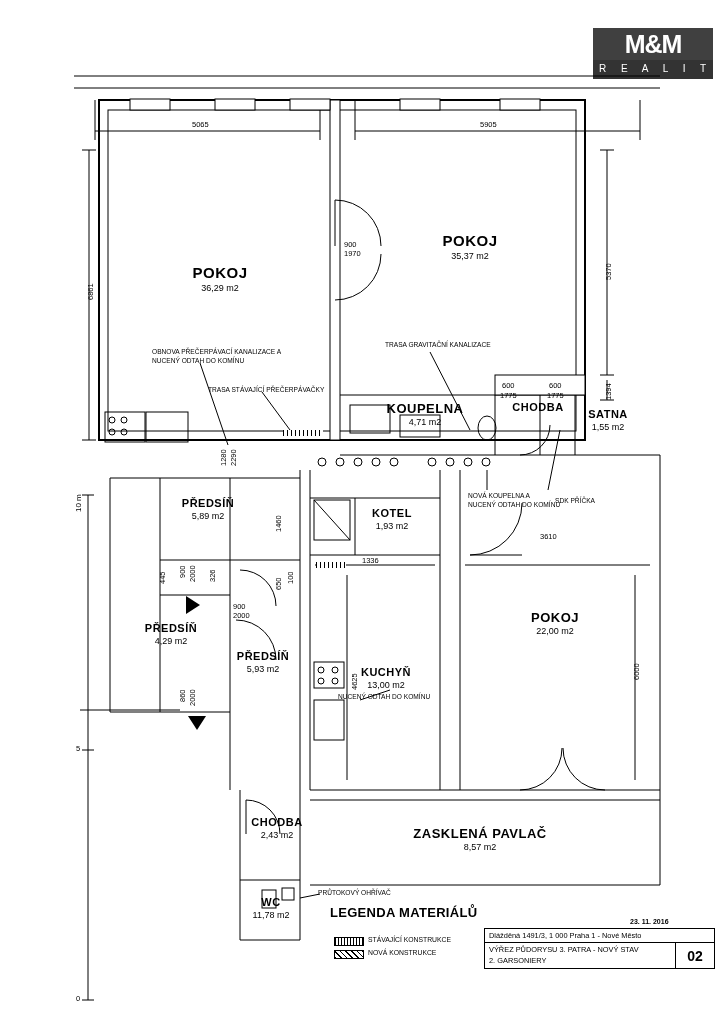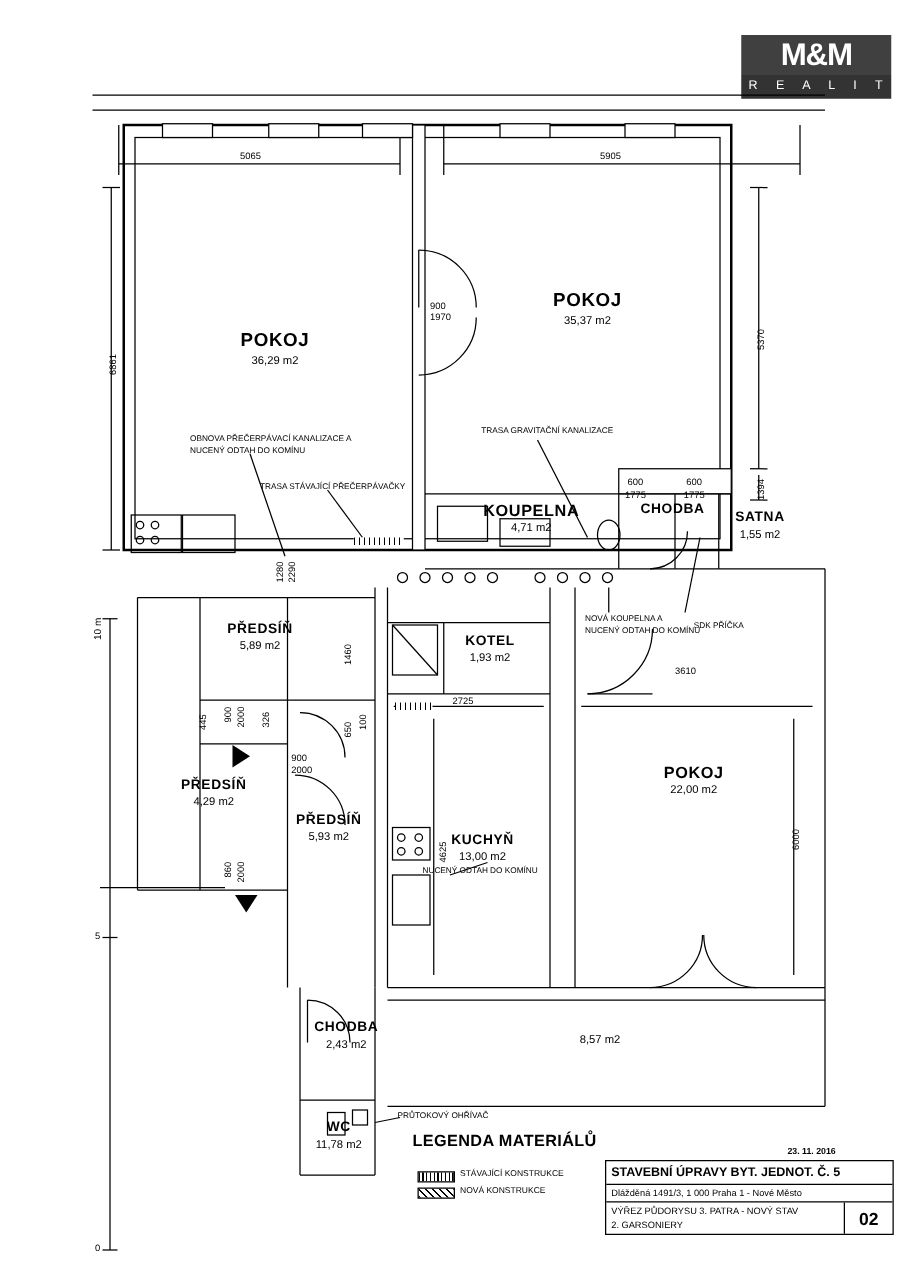--- a/index.html
+++ b/index.html
@@ -243,20 +243,21 @@
     <div class="nm">POKOJ</div>
     <div class="ar">22,00 m2</div>
   </div>
 
   <div class="room r12" style="left:222px;top:816px;width:110px;">
     <div class="nm">CHODBA</div>
     <div class="ar">2,43 m2</div>
   </div>
 
   <div class="room r15" style="left:370px;top:826px;width:220px;">
+    <div class="nm">ZASKLENÁ PAVLAČ</div>
     <div class="ar">8,57 m2</div>
   </div>
 
   <div class="room r12" style="left:236px;top:896px;width:70px;">
     <div class="nm">WC</div>
     <div class="ar">11,78 m2</div>
   </div>
 
   <div class="note" style="left:152px;top:348px;">
     <div>OBNOVA PŘEČERPÁVACÍ KANALIZACE A</div>
@@ -316,40 +317,39 @@
 
   <div class="dimv" style="left:219px;top:466px;">1280</div>
   <div class="dimv" style="left:229px;top:466px;">2290</div>
   <div class="dimv" style="left:274px;top:532px;">1460</div>
   <div class="dimv" style="left:274px;top:590px;">650</div>
   <div class="dimv" style="left:286px;top:584px;">100</div>
   <div class="dimv" style="left:208px;top:582px;">326</div>
   <div class="dimv" style="left:158px;top:584px;">445</div>
   <div class="dimv" style="left:350px;top:690px;">4625</div>
   <div class="dimv" style="left:632px;top:680px;">6000</div>
-  <div class="dim" style="left:362px;top:556px;">2725</div>
+  <div class="dim" style="left:362px;top:556px;">1336</div>
   <div class="dim" style="left:540px;top:532px;">3610</div>
 
   <div class="dimv" style="left:74px;top:512px;font-size:8px;">10 m</div>
   <div class="dim" style="left:76px;top:744px;">5</div>
   <div class="dim" style="left:76px;top:994px;">0</div>
 
   <div class="arrow" style="left:186px;top:596px;border-left:14px solid #000;border-top:9px solid transparent;border-bottom:9px solid transparent;"></div>
   <div class="arrow" style="left:188px;top:716px;border-top:14px solid #000;border-left:9px solid transparent;border-right:9px solid transparent;"></div>
 
   <div class="legend-title">LEGENDA MATERIÁLŮ</div>
   <div class="swatch sw-old" style="left:334px;top:937px;"></div>
   <div class="legend-row" style="left:368px;top:936px;">STÁVAJÍCÍ KONSTRUKCE</div>
   <div class="swatch sw-new" style="left:334px;top:950px;"></div>
   <div class="legend-row" style="left:368px;top:949px;">NOVÁ KONSTRUKCE</div>
 
   <div class="date">23. 11. 2016</div>
 
   <div class="titleblock">
-    <div class="t1">STAVEBNÍ ÚPRAVY BYT. JEDNOT. Č. 5</div>
     <div class="t2">Dlážděná 1491/3, 1 000 Praha 1 - Nové Město</div>
     <div class="tbrow">
       <div class="left">
         <div class="t3">VÝŘEZ PŮDORYSU 3. PATRA - NOVÝ STAV</div>
         <div class="t4">2. GARSONIERY</div>
       </div>
       <div class="right">02</div>
     </div>
   </div>
 

